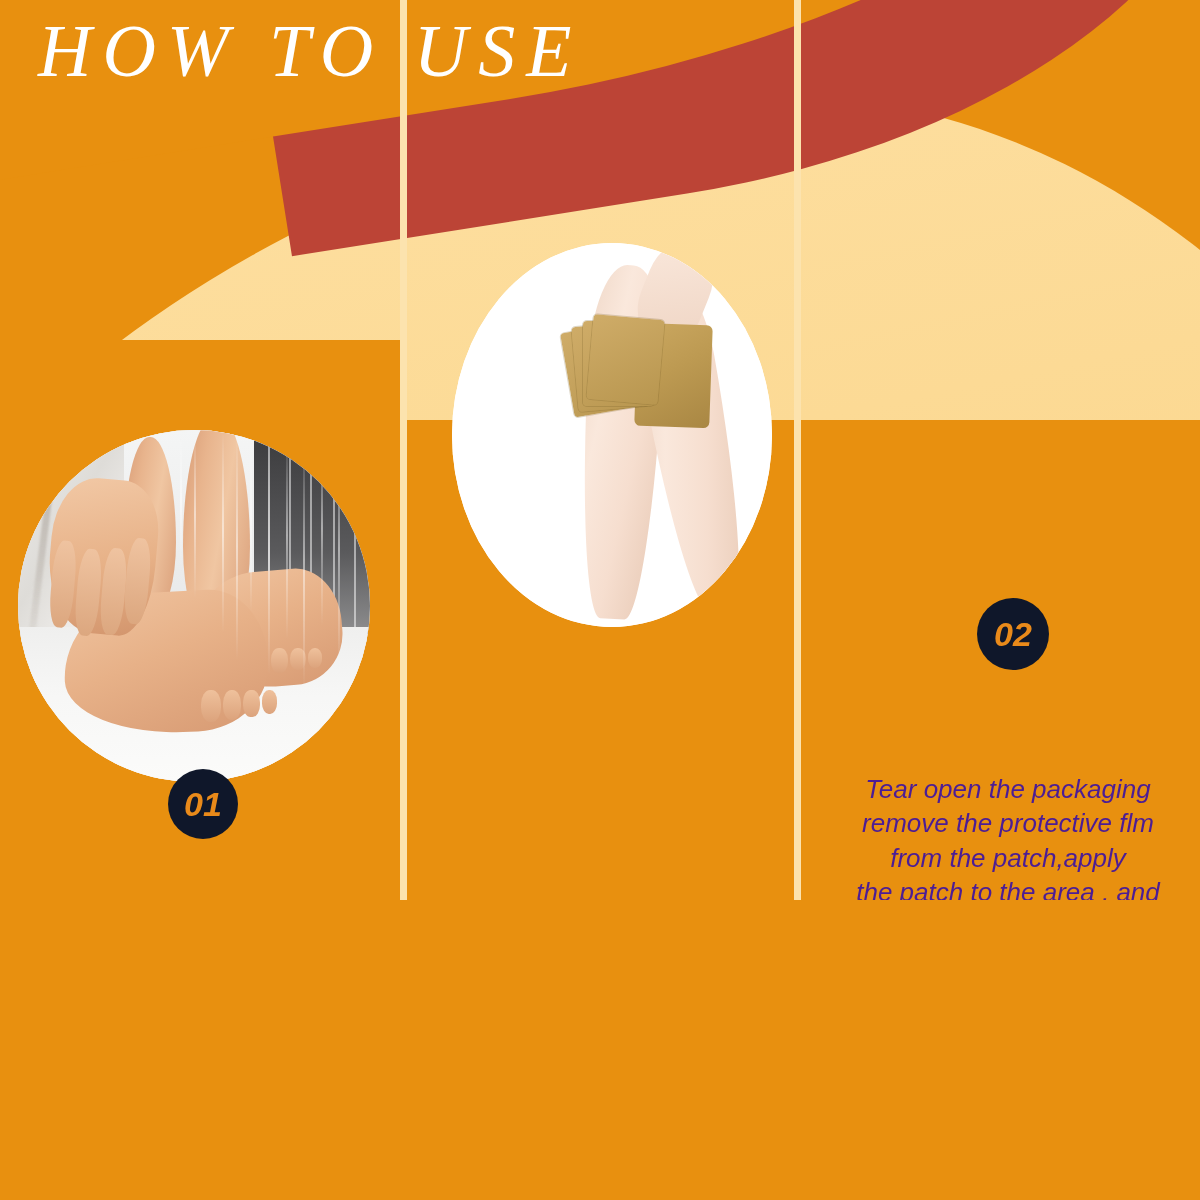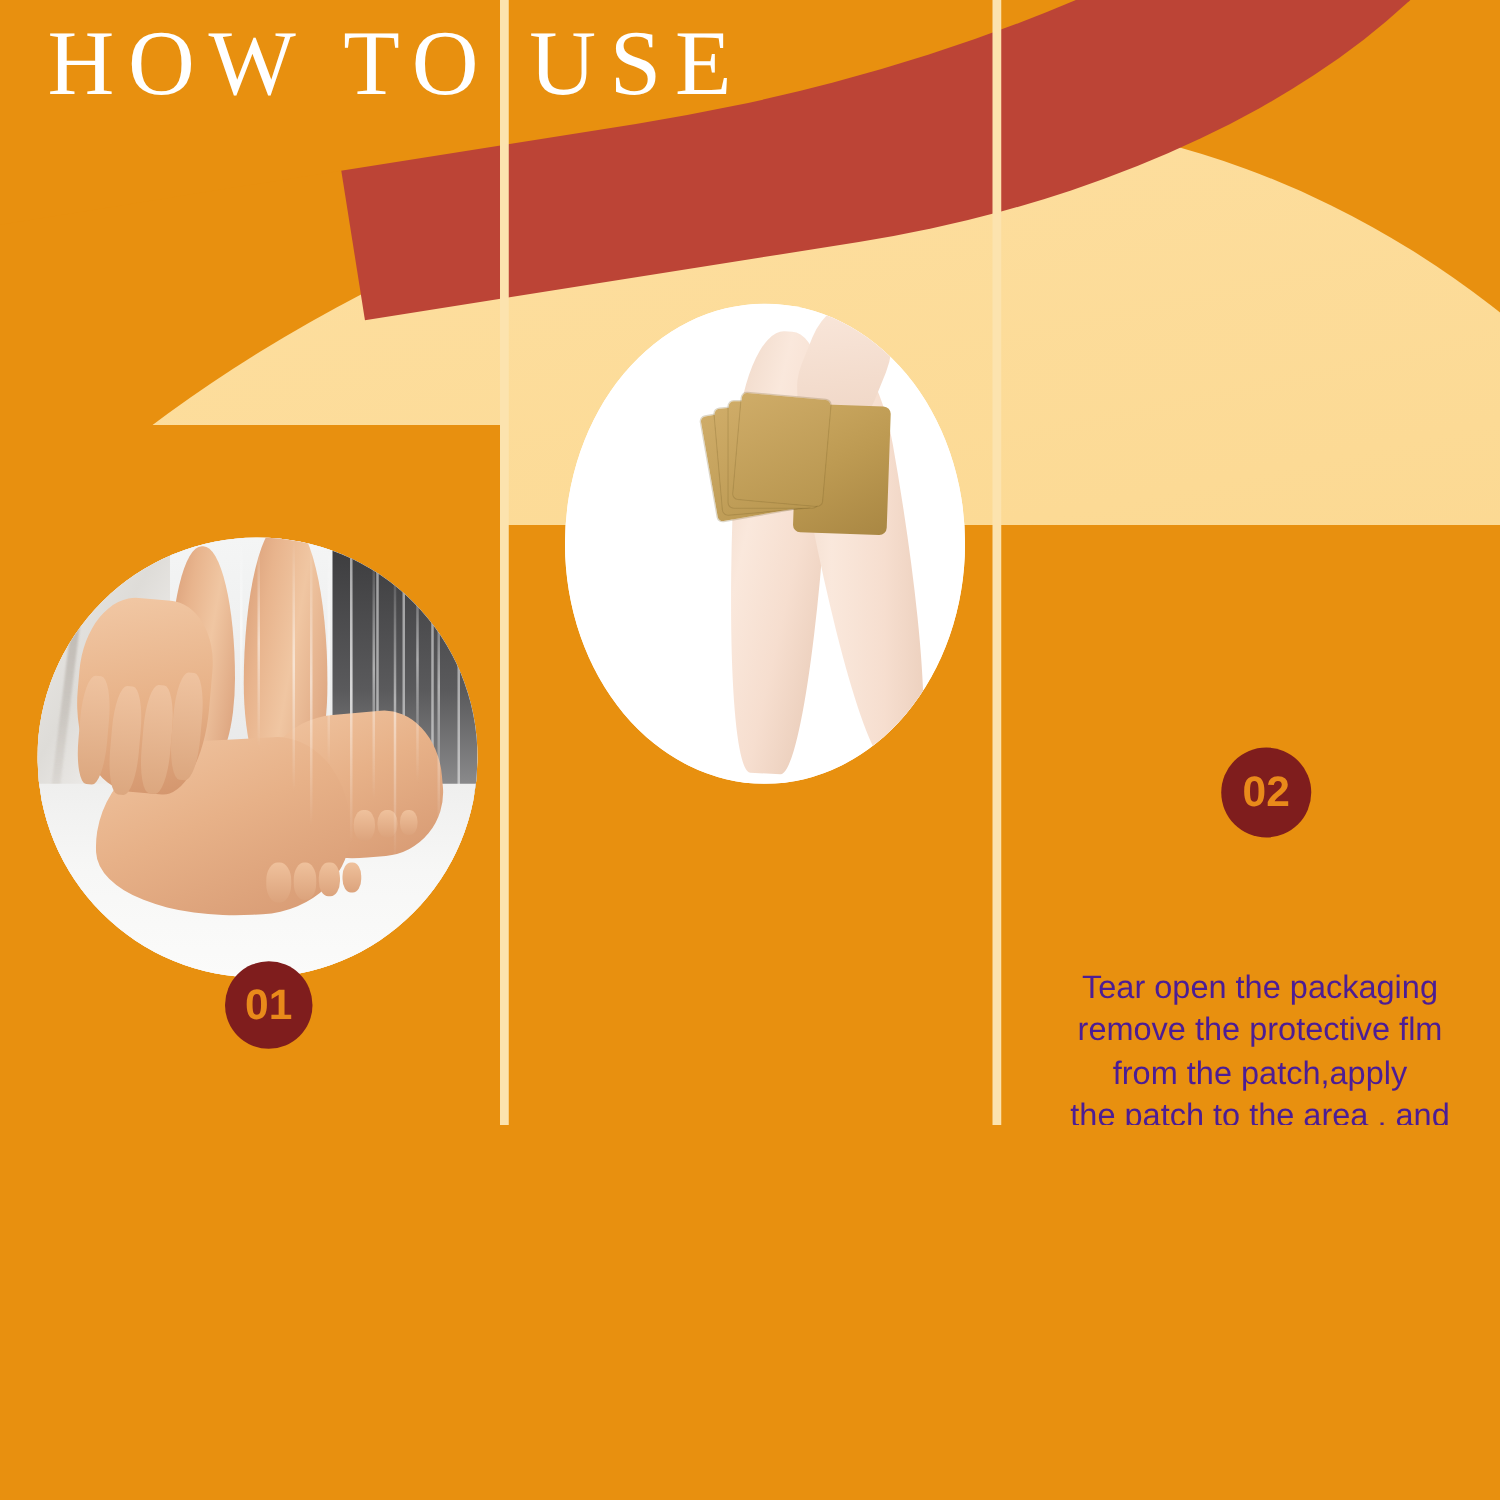--- a/index.html
+++ b/index.html
@@ -1,21 +1,21 @@
 <!DOCTYPE html>
 <html><head>
 <meta charset="utf-8">
 <style>
   html,body{margin:0;padding:0;}
   body{
     width:1200px;height:1200px;overflow:hidden;position:relative;
     font-family:"Liberation Sans",sans-serif;
     background:#E8900F;
   }
-  #stage{position:absolute;inset:0;width:1200px;height:900px;overflow:hidden;}
+  #stage{position:absolute;inset:0;width:1200px;height:900px;overflow:hidden;font-style:italic;}
 
   
   .bg-layer{position:absolute;inset:0;}
   .bg-base{background:#E8900F;}
 
   
   .swoosh{
     position:absolute;left:-180px;top:120px;width:1700px;height:1500px;
     background:linear-gradient(180deg,#FDDE9E 0%,#FBD68C 45%,#F7C978 100%);
     border-radius:58% 42% 0 0 / 44% 56% 0 0;
@@ -51,21 +51,21 @@
   
   .divider{
     position:absolute;top:0;bottom:0;width:7px;
     background:#FCE3AE;
   }
   .divider.d1{left:400px;}
   .divider.d2{left:794px;}
 
   
   .col{position:absolute;top:0;bottom:0;}
-  .col1{left:12px;width:400px;}
+  .col1{left:0;width:400px;}
   .col2{left:407px;width:387px;}
   .col3{left:801px;width:399px;}
 
   
   .circle{
     position:absolute;border-radius:50%;overflow:hidden;background:#fff;
   }
   .circle.c1{left:18px;top:430px;width:352px;height:352px;}
   .circle.c2{left:45px;top:243px;width:320px;height:384px;border-radius:50%;}
 
@@ -114,21 +114,21 @@
     background:linear-gradient(150deg,#CBA861 0%,#BD9A52 45%,#A98743 100%);
     border-radius:6px;transform:rotate(2deg);
   }
   .patch-fan{position:absolute;left:36%;top:19%;width:30%;height:30%;}
   .patch-fan i{position:absolute;width:74%;height:74%;
     background:linear-gradient(150deg,#CFAC68,#B8964F);border-radius:4px;
     box-shadow:0 0 0 1px rgba(120,95,40,.25);}
 
   
   .badge{
-    position:absolute;border-radius:50%;background:#7f1d1d;
+    position:absolute;border-radius:50%;background:#0f172a;
     display:flex;align-items:center;justify-content:center;
     color:#E98A1A;font-size:34px;font-weight:bold;
     font-family:"Liberation Sans",sans-serif;
   }
   .badge.b1{left:168px;top:769px;width:70px;height:70px;}
   .badge.b2{left:570px;top:598px;width:72px;height:72px;}
 
   
   .caption{
     position:absolute;color:#4c1d95;text-align:center;

